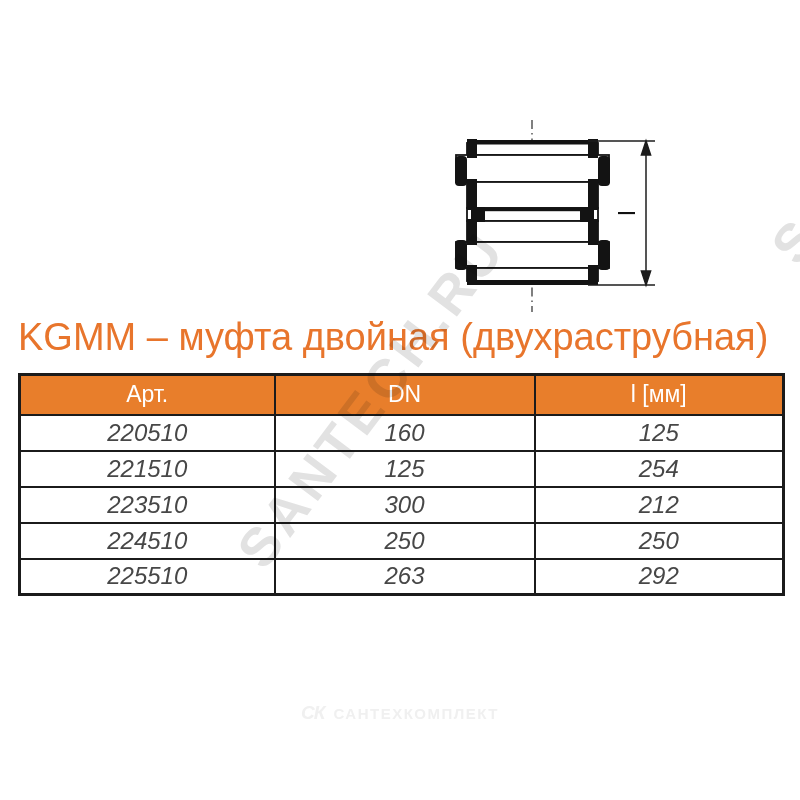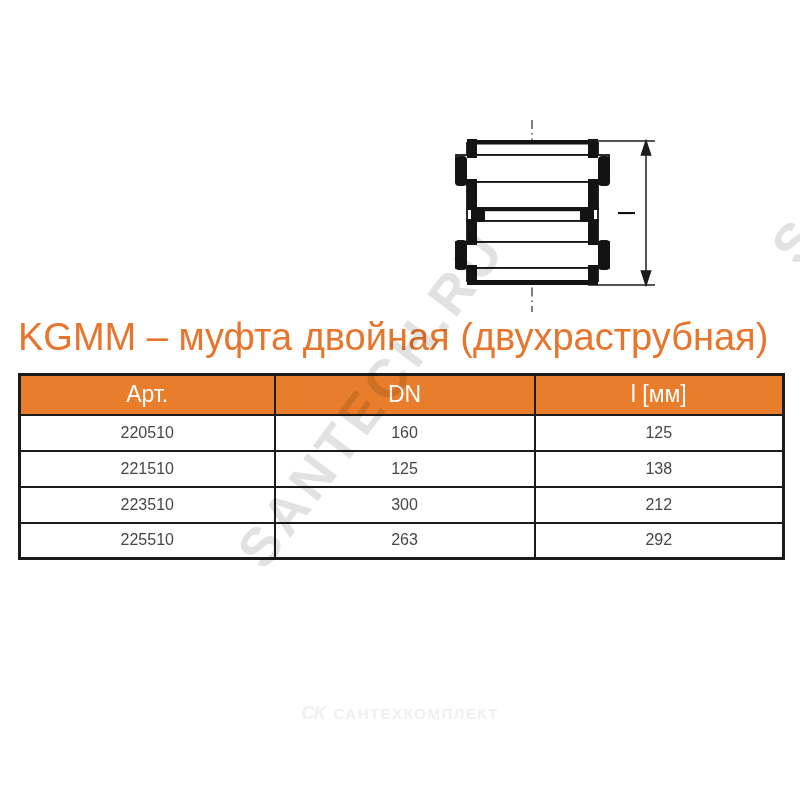--- a/index.html
+++ b/index.html
@@ -60,23 +60,24 @@
     color:#ffffff;
     font-size:23px;
     font-weight:normal;
     text-align:center;
     vertical-align:middle;
   }
   .spec-table td{
     height:36px;
     background:#ffffff;
     color:var(--cell-text);
-    font-size:16px;
+    font-size:24px;
     text-align:center;
     vertical-align:middle;
+    font-style:italic;
   }
 
   
   .watermark{
     position:absolute;
     width:620px;height:80px;
     display:flex;align-items:center;justify-content:center;
     font-size:54px;
     font-weight:bold;
     letter-spacing:5px;
@@ -176,26 +177,31 @@
   </thead>
   <tbody>
     <tr>
       <td>220510</td>
       <td>160</td>
       <td>125</td>
     </tr>
     <tr>
       <td>221510</td>
       <td>125</td>
-      <td>138</td>
+      <td>254</td>
     </tr>
     <tr>
       <td>223510</td>
       <td>300</td>
       <td>212</td>
+    </tr>
+    <tr>
+      <td>224510</td>
+      <td>250</td>
+      <td>250</td>
     </tr>
     <tr>
       <td>225510</td>
       <td>263</td>
       <td>292</td>
     </tr>
   </tbody>
 </table>
 
 <div class="watermark watermark-1">SANTECH.RU</div>

